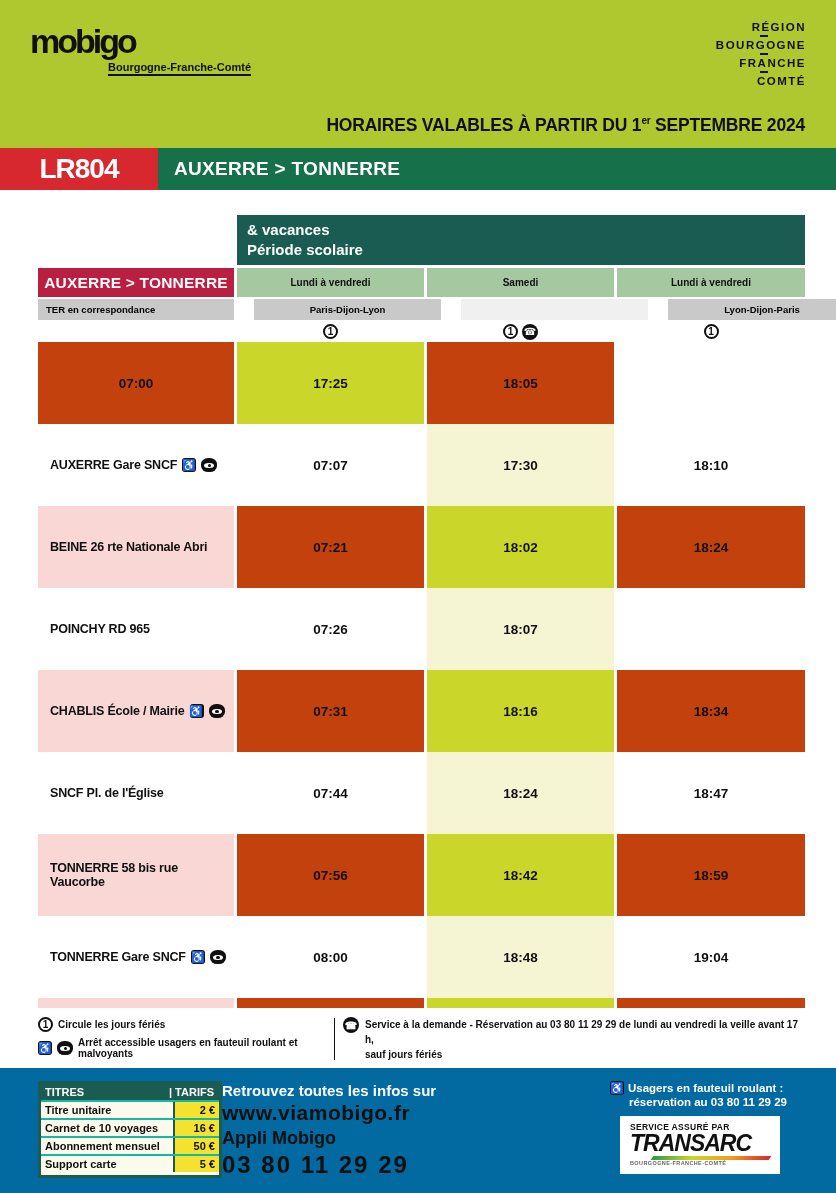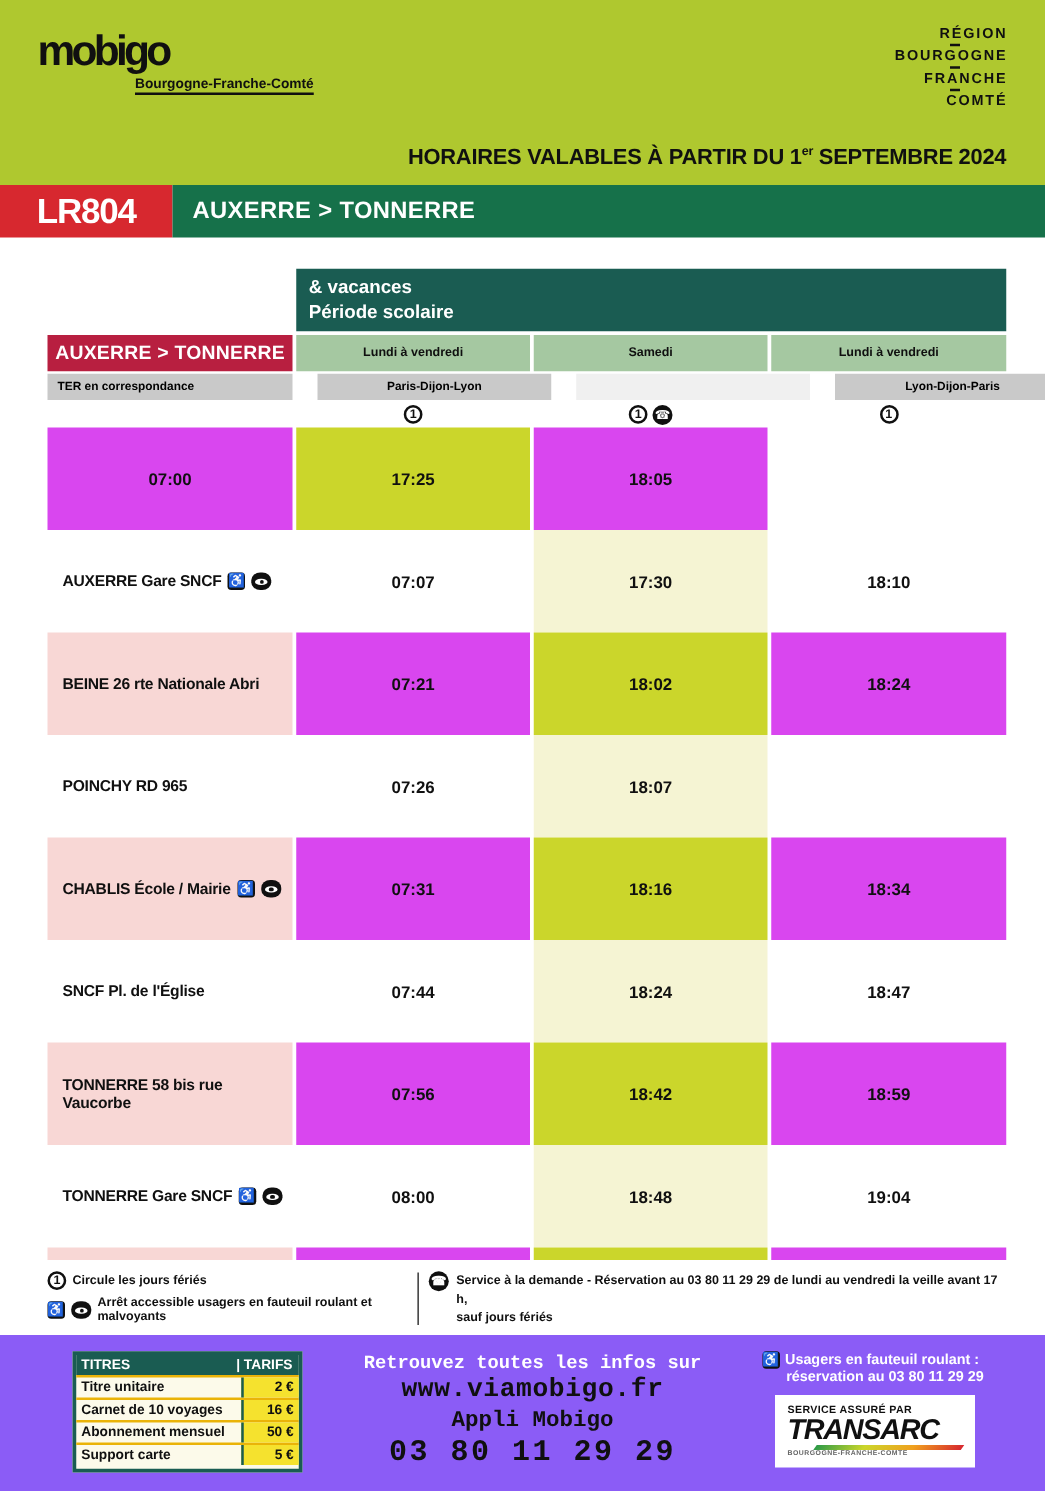--- a/index.html
+++ b/index.html
@@ -13,21 +13,21 @@
   .logo-sub { font-size:11px; font-weight:700; margin-left:78px; margin-top:2px;
               border-bottom:2px solid #101010; display:inline-block; padding-bottom:1px; }
   .region-logo { position:absolute; right:30px; top:20px; text-align:right;
                  font-weight:900; font-size:11.5px; line-height:14px; letter-spacing:1.5px; color:#101010; }
   .region-bar { width:8px; height:2px; background:#101010; margin:1px 38px 1px auto; }
   .validity { position:absolute; right:31px; bottom:12px; font-size:17.5px; font-weight:900; color:#101010; letter-spacing:-0.2px; }
   .validity sup { font-size:10px; }
 
   
   .line-band { height:42px; display:flex; }
-  .line-code { width:138px; background:#D7282F; color:#fff; font-weight:900; font-size:28px;
+  .line-code { width:158px; background:#D7282F; color:#fff; font-weight:900; font-size:28px;
                display:flex; align-items:center; justify-content:center; letter-spacing:-1px; }
   .line-dest { flex:1; background:#16714A; color:#fff; font-weight:900; font-size:19px;
                display:flex; align-items:center; padding-left:16px; letter-spacing:0.3px; }
 
   
   .content { background:#fff; height:878px; padding-left:38px; }
   .grid-row { display:grid; grid-template-columns:196px 187px 187px 188px; column-gap:3px; width:767px; }
   .period-row { padding-top:25px; height:75px; }
   .period-block { grid-column:2/5; background:#1A5C52; color:#fff; font-weight:900; font-size:15px;
                   line-height:1.3; padding:5px 0 0 10px; }
@@ -41,21 +41,21 @@
   .ter-cell { background:#C9C9C9; font-weight:900; font-size:9.5px; display:flex; align-items:center; justify-content:center; }
   .ter-cell.empty { background:#F0F0F0; }
   .icons-row { height:21px; margin-top:1px; }
   .icons-cell { display:flex; align-items:center; justify-content:center; gap:4px; background:#fff; }
 
   .data-row { height:82px; }
   .stop-cell { display:flex; align-items:center; padding-left:12px; font-weight:900; font-size:12.5px;
                color:#101010; gap:5px; letter-spacing:-0.2px; }
   .time-cell { display:flex; align-items:center; justify-content:center; font-weight:900; font-size:13.5px; color:#101010; }
   .row-odd .stop-cell { background:#F8D7D5; }
-  .row-odd .c1, .row-odd .c3 { background:#d946ef; }
+  .row-odd .c1, .row-odd .c3 { background:#c2410c; }
   .row-odd .c2 { background:#CBD62B; }
   .row-even .stop-cell { background:#fff; }
   .row-even .c1, .row-even .c3 { background:#fff; }
   .row-even .c2 { background:#F5F4D3; }
   .partial-row { height:10px; }
 
   
   .ic-c1 { display:inline-flex; width:15px; height:15px; border:2px solid #101010; border-radius:50%;
            background:#fff; color:#101010; font-weight:900; font-size:10px;
            align-items:center; justify-content:center; flex:none; }
@@ -72,30 +72,30 @@
 
   
   .legend { display:flex; width:767px; margin-top:9px; color:#101010; }
   .legend-left { width:288px; }
   .legend-line { display:flex; align-items:center; gap:5px; font-weight:700; font-size:10px; margin-bottom:5px; }
   .legend-divider { width:1px; background:#101010; margin:1px 8px 4px 8px; }
   .legend-right { flex:1; display:flex; gap:6px; font-weight:700; font-size:10px; }
   .legend-right .txt { line-height:1.5; }
 
   
-  .footer { height:125px; background:#8b5cf6; display:flex; padding:13px 31px 0 58px; }
+  .footer { height:125px; background:#0369a1; display:flex; padding:13px 31px 0 38px; }
   .tariff { width:184px; background:#FCFAEA; border:3px solid #1A5C52; height:97px; flex:none; }
   .tariff-hdr { background:#1A5C52; color:#fff; font-weight:900; font-size:11px; display:flex;
                 justify-content:space-between; padding:2px 5px 2px 4px; }
-  .tariff-row { display:flex; justify-content:space-between; border-top:2px solid #eab308;
+  .tariff-row { display:flex; justify-content:space-between; border-top:2px solid #14b8a6;
                 font-weight:900; font-size:11px; color:#101010; }
   .tariff-row .lab { padding:2px 0 2px 4px; }
   .tariff-row .price { background:#F5E22E; width:46px; text-align:right; padding:2px 4px;
                        border-left:2px solid #1A5C52; flex:none; }
-  .footer-center { flex:1; text-align:center; padding-top:1px;font-family:Liberation Mono, monospace; }
+  .footer-center { flex:1; text-align:left; padding-top:1px; }
   .fc1 { color:#fff; font-weight:900; font-size:15px; }
   .fc2 { color:#101010; font-weight:900; font-size:21px; letter-spacing:0.5px; margin-top:2px; }
   .fc3 { color:#101010; font-weight:900; font-size:18px; margin-top:3px; }
   .fc4 { color:#101010; font-weight:900; font-size:24px; letter-spacing:2px; margin-top:2px; }
   .footer-right { width:195px; flex:none; }
   .fr-line1 { color:#fff; font-weight:900; font-size:11.5px; display:flex; align-items:center; gap:4px; }
   .fr-line2 { color:#fff; font-weight:900; font-size:11.5px; padding-left:19px; margin-top:1px; }
   .transarc { background:#fff; margin-top:8px; margin-left:10px; width:160px; padding:6px 8px 8px 10px; }
   .transarc-label { font-size:8.5px; font-weight:900; color:#101010; letter-spacing:0.3px; }
   .transarc-name { font-size:23px; font-weight:900; font-style:italic; letter-spacing:-1px;

